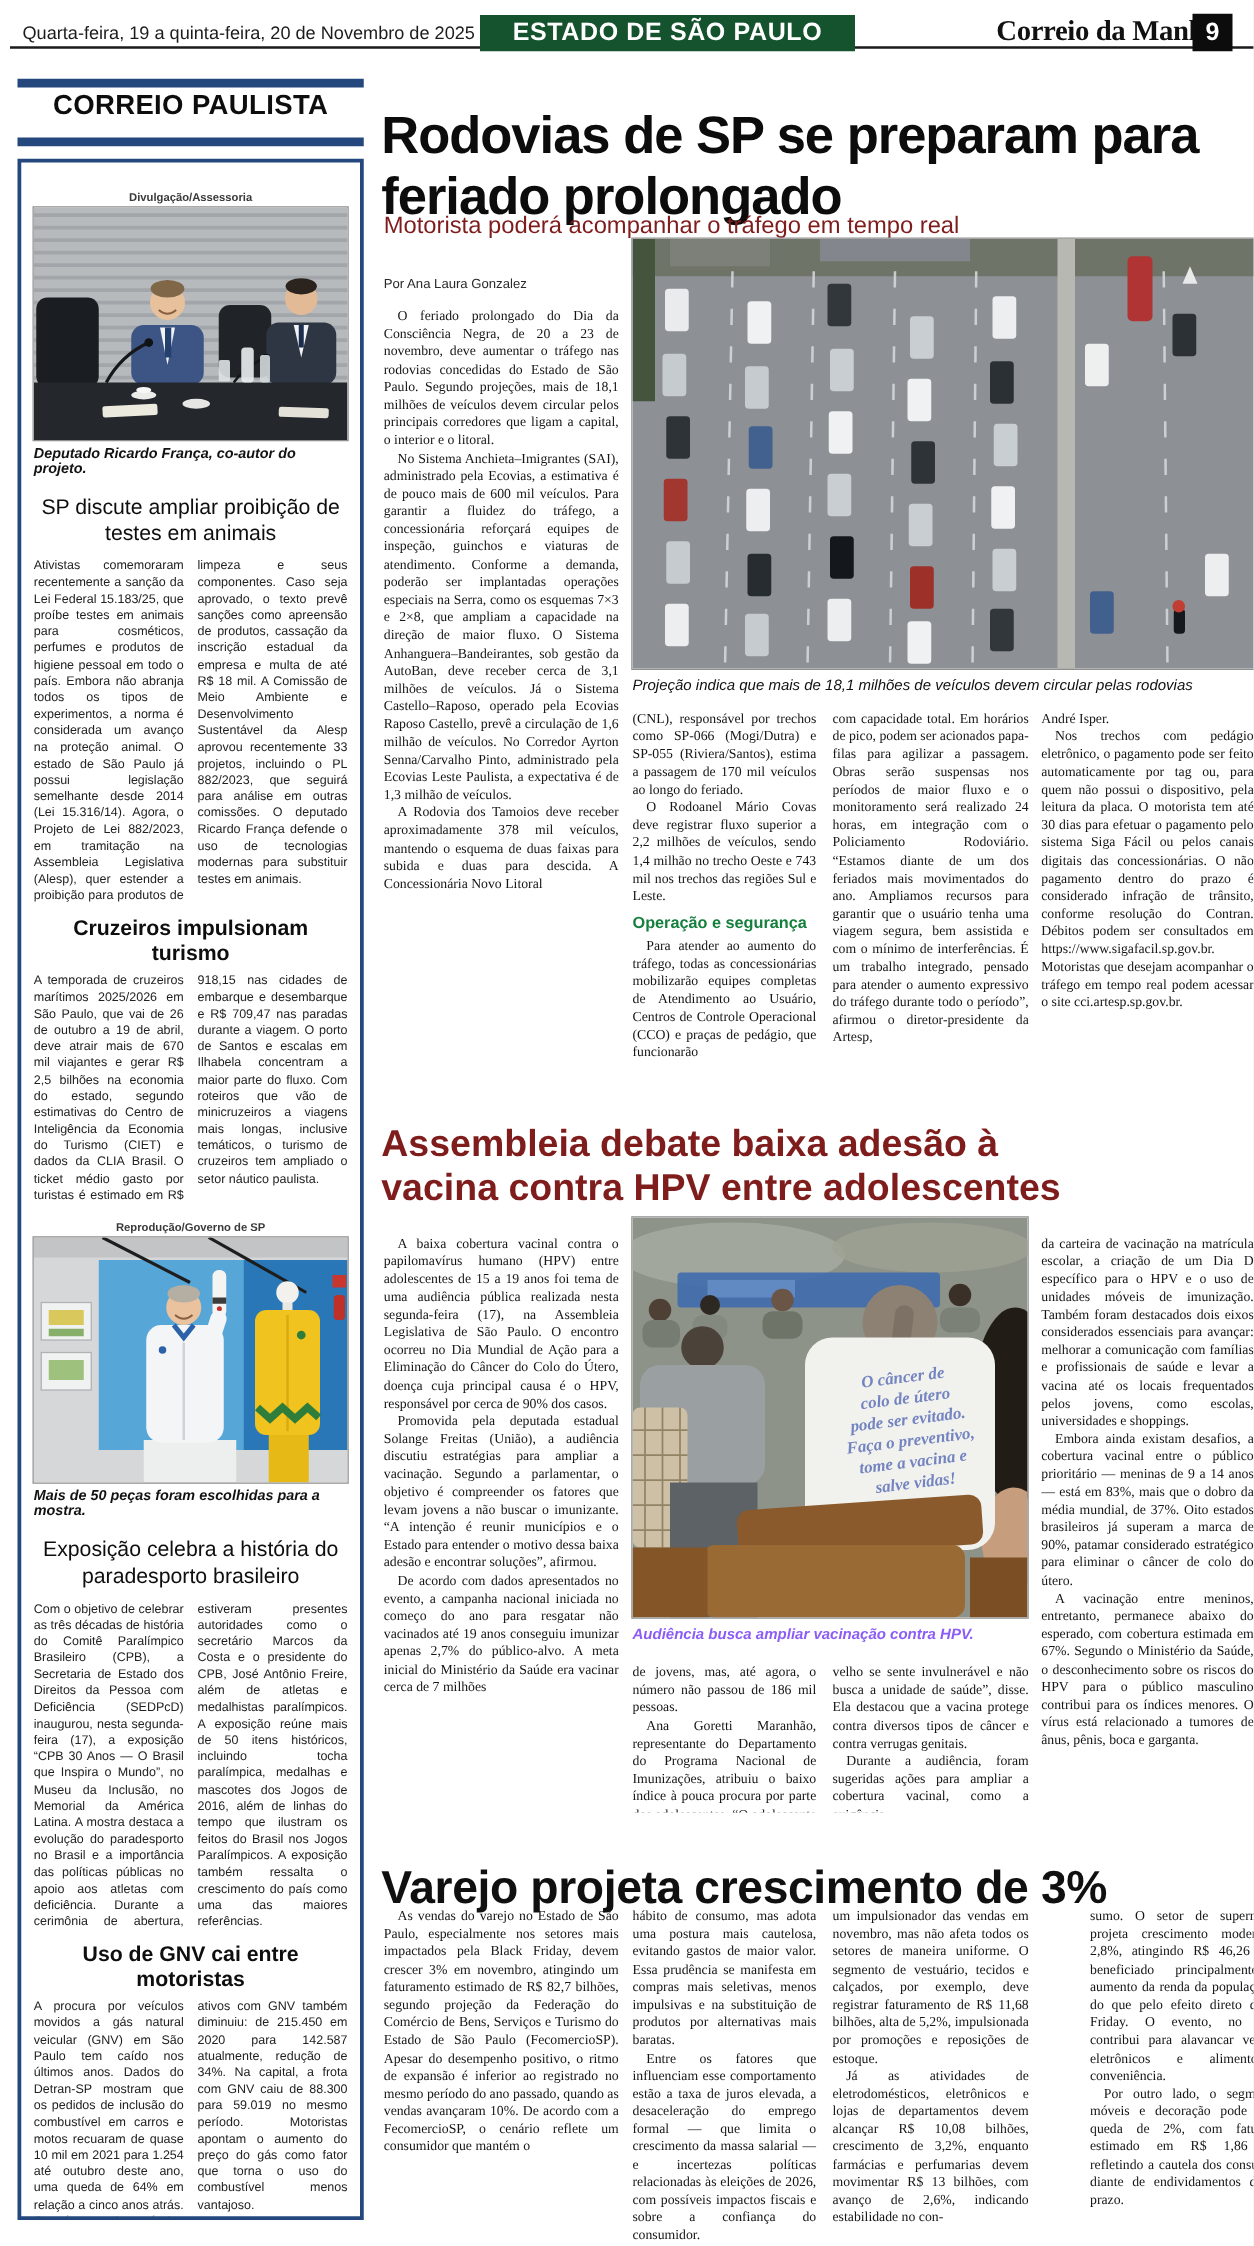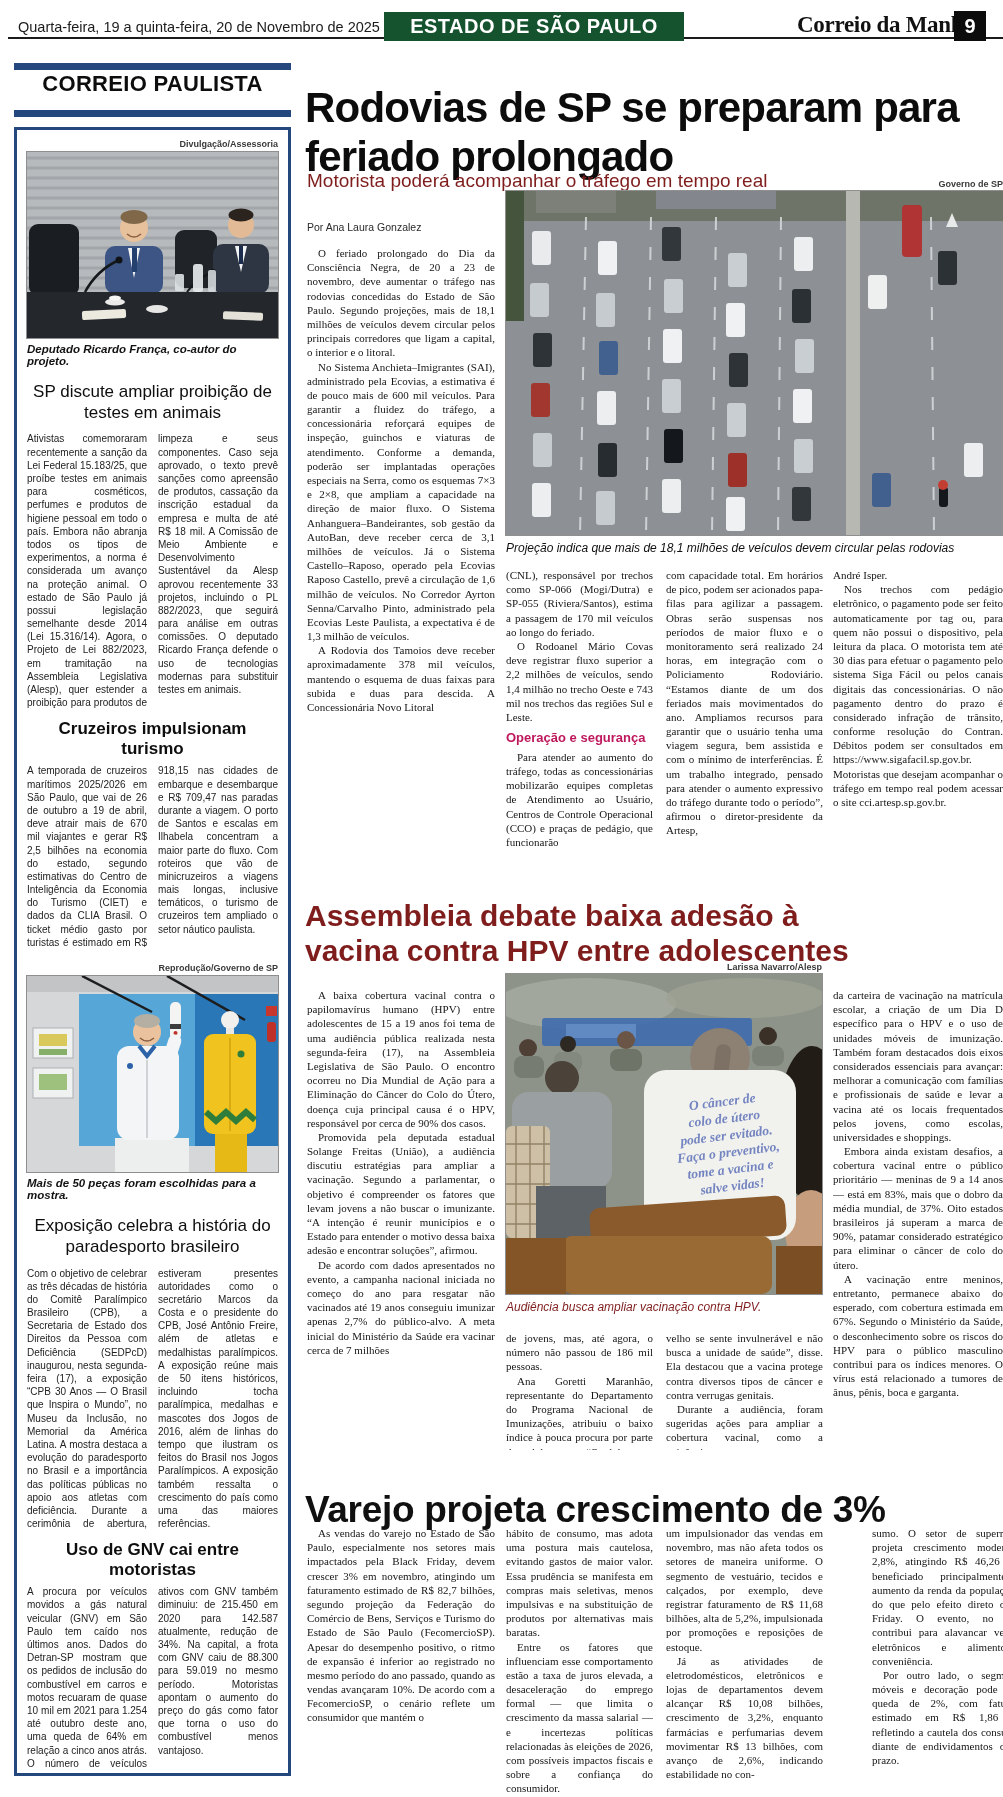--- a/index.html
+++ b/index.html
@@ -14,52 +14,52 @@
   .hdr-masthead{left:797px;top:12px;font-family:"Liberation Serif",serif;font-weight:bold;
       font-size:23px;color:#111;letter-spacing:-.3px;}
   .hdr-pagenum{left:954px;top:11px;width:32px;height:30px;background:#0c0c0c;color:#fff;
       font-weight:bold;font-size:20px;text-align:center;line-height:30px;}
   
   .lc-bar{left:14px;width:277px;height:7px;background:#24477d;}
   .lc-title{left:14px;top:71px;width:277px;text-align:center;font-weight:bold;font-size:22px;
       letter-spacing:.3px;color:#0d0d0d;}
   .lc-box{left:14px;top:127px;width:277px;height:1649px;border:3px solid #24477d;
       box-sizing:border-box;padding:7px 10px 0 10px;overflow:hidden;}
-  .credit{font-size:9px;font-weight:bold;color:#3a3a3a;text-align:right;margin:2px 0 3px;}
+  .credit{font-size:9px;font-weight:bold;color:#3a3a3a;text-align:center;margin:16px 0 3px;}
   .photo{display:block;width:100%;outline:1px solid #8f8f8f;}
   .lc-caption{font-size:11.5px;font-style:italic;font-weight:bold;color:#121212;margin:5px 0 0;}
   .lc-h{font-size:17px;font-weight:normal;text-align:center;line-height:1.22;margin:15px 2px 9px;color:#0e0e0e;}
   .lc-sub{font-size:17px;font-weight:bold;text-align:center;margin:10px 0 5px;color:#0e0e0e;}
   .lc-body{column-count:2;column-gap:11px;font-size:10px;line-height:1.32;text-align:justify;
       color:#222;hyphens:auto;-webkit-hyphens:auto;}
   .mt14{margin-top:14px;}
   
   .serifcol{font-family:"Liberation Serif",serif;font-size:11px;line-height:1.29;
       text-align:justify;color:#151515;overflow:hidden;hyphens:auto;-webkit-hyphens:auto;}
   .serifcol p{margin:0;text-indent:11px;}
   .serifcol p.cont{text-indent:0;}
   .m-subhead{font-family:"Liberation Sans",sans-serif;font-size:13px;font-weight:bold;
-      margin:6px 0 3px;color:#be185d;}
+      margin:6px 0 3px;color:#15803d;}
   
   .m-headline{left:305px;top:56px;width:700px;font-size:42px;line-height:1.16;font-weight:bold;
       letter-spacing:-.8px;color:#0c0c0c;}
   .m-subtitle{left:307px;top:170px;width:560px;font-size:19px;color:#7f1d1d;}
   .m-credit{left:506px;top:177px;width:497px;}
   .m-byline{left:307px;top:221px;font-size:10.5px;color:#2a2a2a;}
   .m-photo{left:506px;top:191px;width:497px;height:344px;}
   .m-caption{left:506px;top:541px;width:497px;font-size:12px;font-style:italic;font-weight:normal;color:#101010;}
   .m-c1{left:307px;top:246px;width:188px;height:624px;}
   .m-c2{left:506px;top:568px;width:147px;height:298px;}
   .m-c3{left:666px;top:568px;width:157px;height:300px;}
   .m-c4{left:833px;top:568px;width:170px;height:300px;}
   
   .h-headline{left:305px;top:878px;width:580px;font-size:30px;line-height:1.17;color:#7f1d1d;}
   .h-credit{left:506px;top:960px;width:316px;}
   .h-photo{left:506px;top:974px;width:316px;height:320px;}
-  .h-caption{left:506px;top:1300px;width:316px;font-size:12px;font-style:italic;font-weight:normal;color:#7f1d1d;}
+  .h-caption{left:506px;top:1300px;width:316px;font-size:12px;font-style:italic;font-weight:bold;color:#8b5cf6;}
   .h-c1{left:307px;top:988px;width:188px;height:462px;}
   .h-c2{left:506px;top:1331px;width:147px;height:119px;}
   .h-c3{left:666px;top:1331px;width:157px;height:119px;}
   .h-c4{left:833px;top:988px;width:170px;height:462px;}
   
   .v-headline{left:305px;top:1464px;width:700px;font-size:37px;color:#101010;letter-spacing:-.3px;}
   .v-c1{left:307px;top:1526px;width:188px;height:266px;}
   .v-c2{left:506px;top:1526px;width:147px;height:266px;}
   .v-c3{left:666px;top:1526px;width:157px;height:266px;}
   .v-c4{left:833px;top:1526px;width:170px;height:266px;margin-left:39px;}

